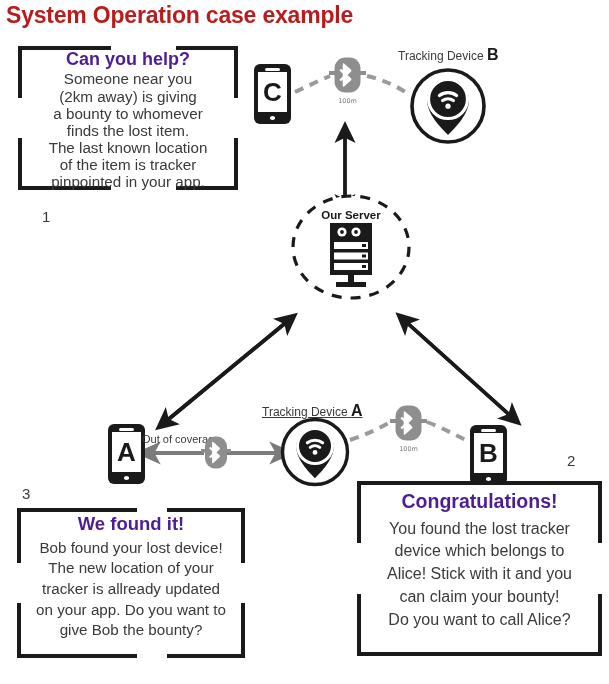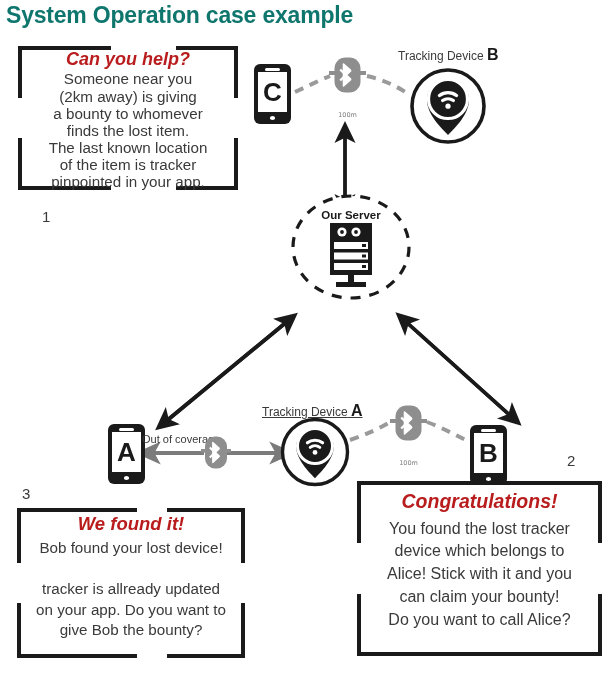--- a/index.html
+++ b/index.html
@@ -12,34 +12,34 @@
     overflow:hidden;
   }
   .stage{position:absolute;left:0;top:0;width:609px;height:684px;}
   .abs{position:absolute;}
 
   
   #page-title{
     left:6px;top:2px;
     font-size:23px;font-weight:bold;
     letter-spacing:-0.2px;
-    color:#0f766e;
+    color:#b91c1c;
   }
 
   
   .msgbox{position:absolute;}
   .msgbox .brk{position:absolute;background:#1a1a1a;}
   .msgbox .txt{
     position:absolute;left:0;top:0;width:100%;
     text-align:center;
     color:#3a3a3a;
     line-height:1.13;
   }
   .msgbox .hd{
-    display:block;font-weight:bold;color:#b91c1c;font-style:italic;
+    display:block;font-weight:bold;color:#4c1d95;
   }
 
   
   #box-can-you-help{left:18px;top:46px;width:220px;height:144px;}
   #box-can-you-help .txt{padding-top:3px;font-size:15.2px;}
   #box-can-you-help .hd{font-size:18px;margin-bottom:1px;}
 
   
   #box-congratulations{left:357px;top:481px;width:245px;height:175px;}
   #box-congratulations .txt{padding-top:7px;font-size:16px;line-height:1.42;}
@@ -79,21 +79,21 @@
     background:#ffffff;border-radius:50%;
   }
 
   
   .tracker{position:absolute;}
 
   
   .bt{position:absolute;}
   .bt .lbl{
     position:absolute;left:50%;transform:translateX(-50%);
-    top:100%;margin-top:17px;
+    top:100%;margin-top:3px;
     font-size:6.5px;color:#7b7b7b;white-space:nowrap;
     font-family:"DejaVu Sans", sans-serif;
   }
 
   
   .devcap{
     position:absolute;white-space:nowrap;
     font-size:12px;color:#3a3a3a;
   }
   .devcap b{font-size:16px;color:#1a1a1a;}
@@ -218,21 +218,21 @@
     <div class="brk" style="right:0;top:0;width:78px;height:4px;"></div>
     <div class="brk" style="right:0;top:0;width:4px;height:55px;"></div>
     <div class="brk" style="left:0;bottom:0;width:120px;height:4px;"></div>
     <div class="brk" style="left:0;bottom:0;width:4px;height:55px;"></div>
     <div class="brk" style="right:0;bottom:0;width:78px;height:4px;"></div>
     <div class="brk" style="right:0;bottom:0;width:4px;height:55px;"></div>
 
     <div class="txt">
       <span class="hd">We found it!</span>
       <span>Bob found your lost device!</span><br>
-      <br>
+      <span>The new location of your</span><br>
       <span>tracker is allready updated</span><br>
       <span>on your app. Do you want to</span><br>
       <span>give Bob the bounty?</span>
     </div>
   </div>
   <div class="abs stepnum" id="step-3">3</div>
 
   <div class="phone" id="phone-c" style="left:254px;top:64px;width:37px;height:60px;">
     <div class="body"></div>
     <div class="spk"></div>

